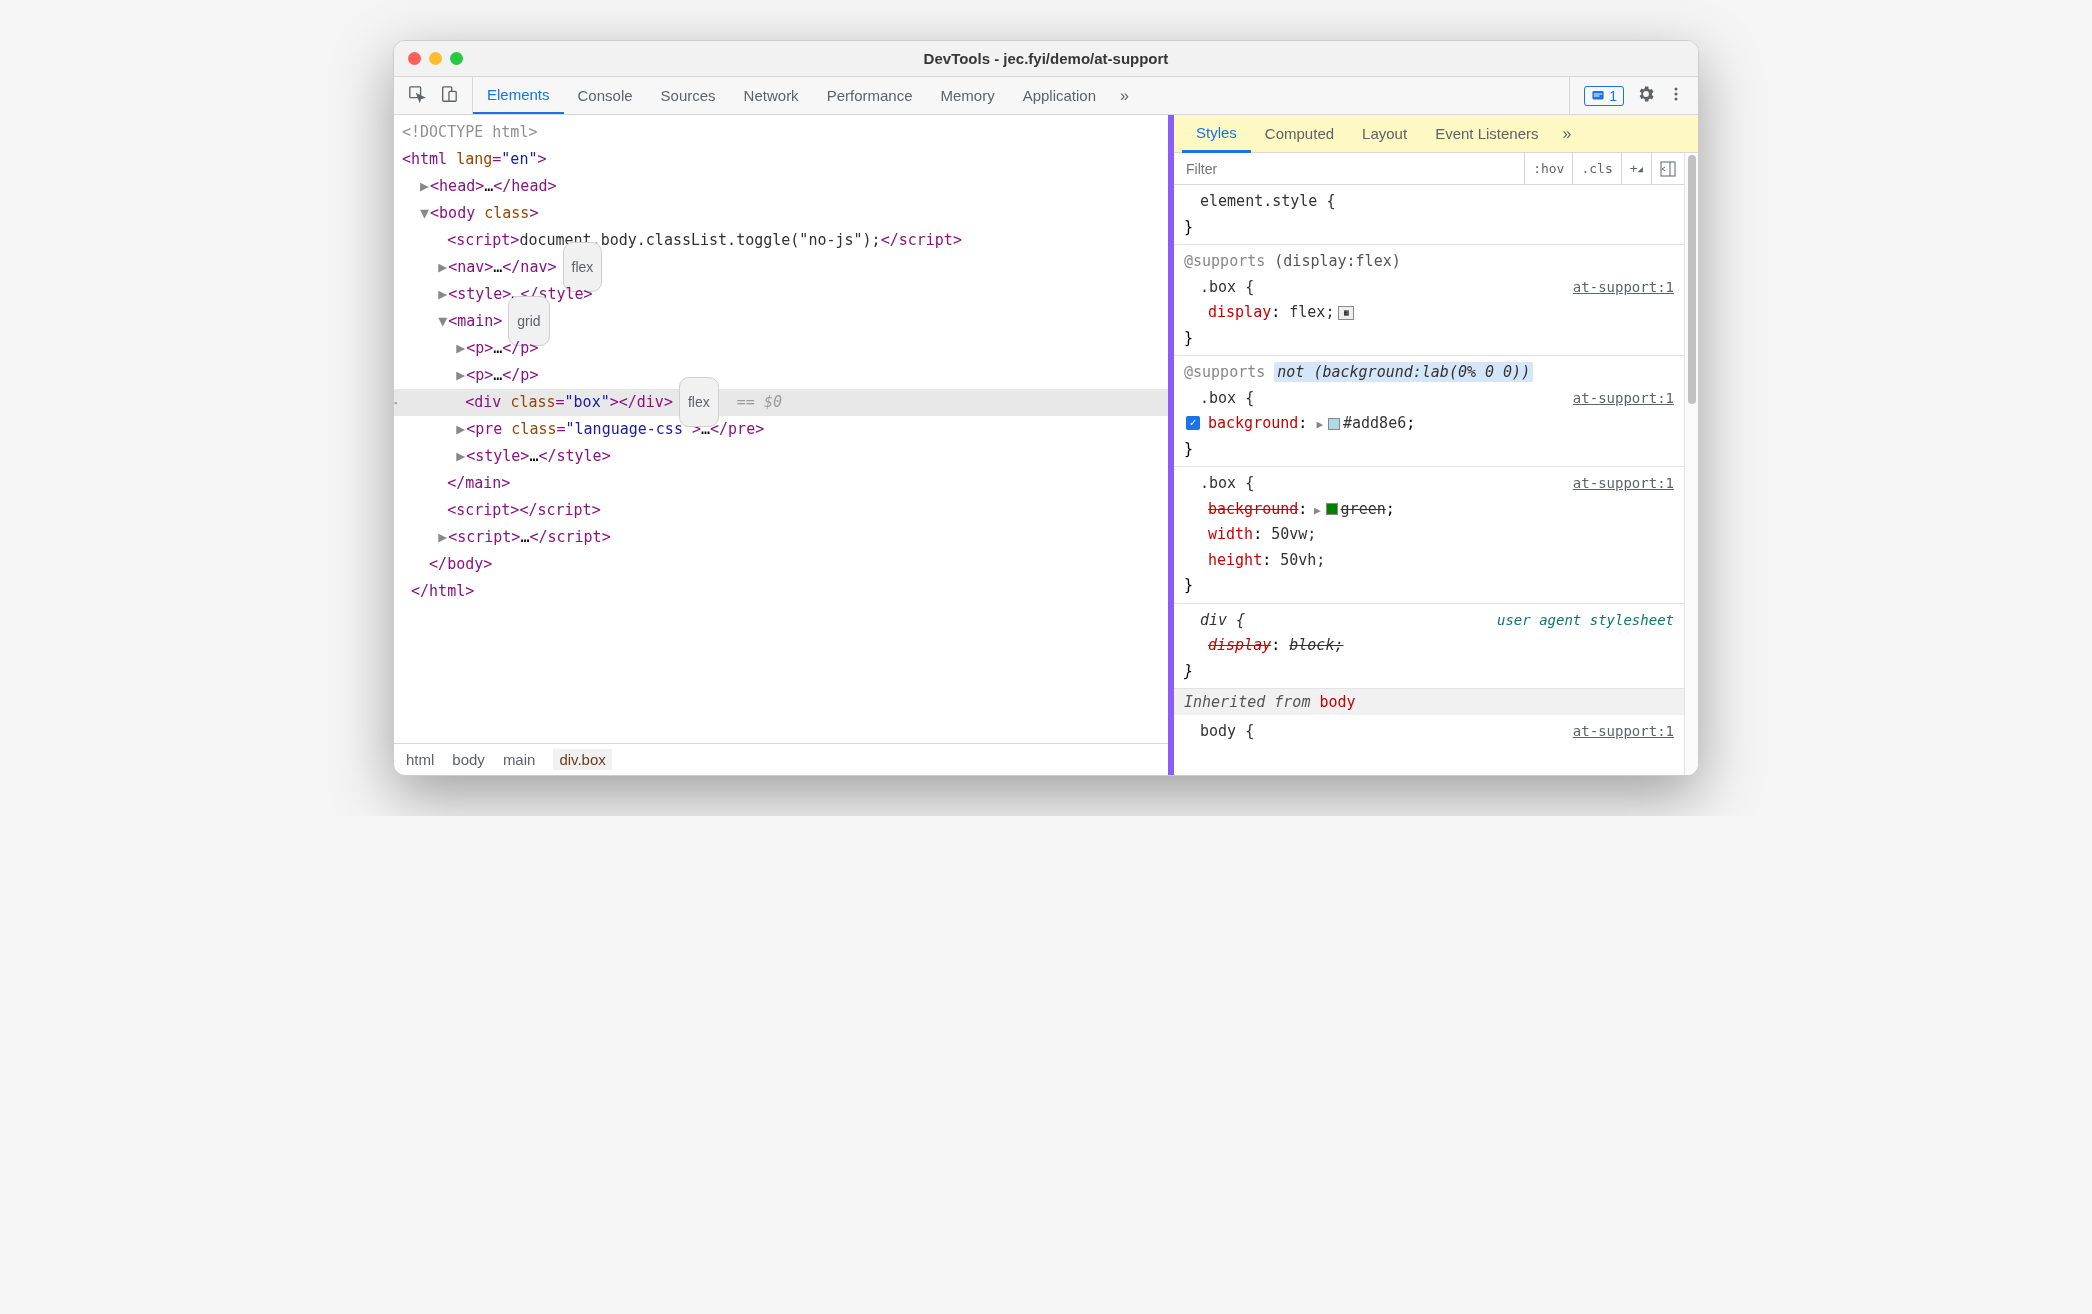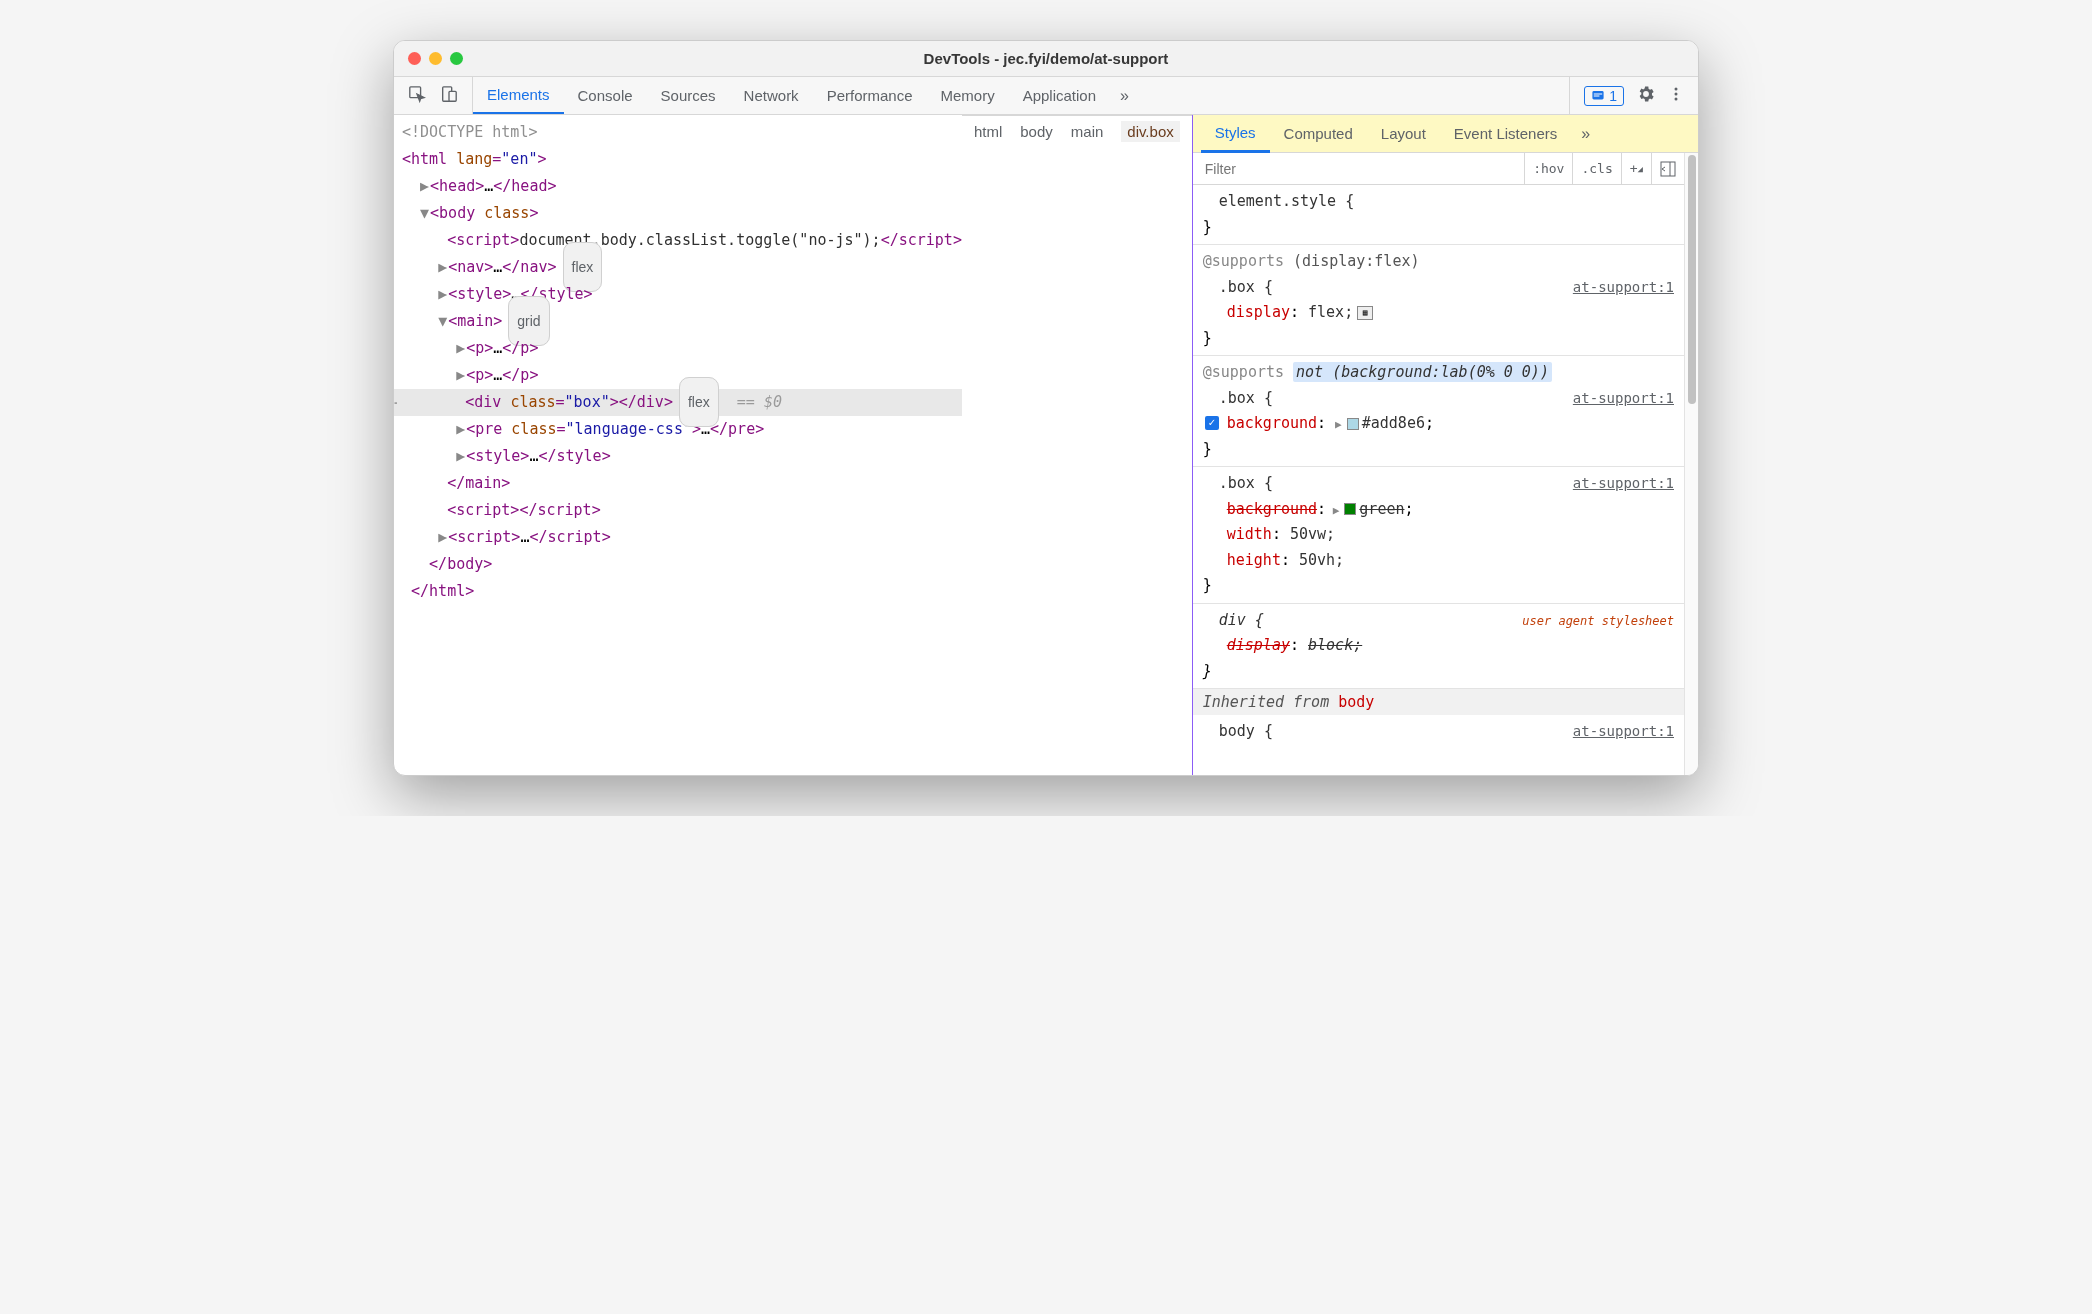--- a/index.html
+++ b/index.html
@@ -49,21 +49,21 @@
   font-size: 15px; color: #5f6368; cursor: pointer; white-space: nowrap;
 }
 .tab.active { color: #1a73e8; border-bottom: 3px solid #1a73e8; margin-bottom: -1px; font-weight: 500; }
 .toolbar-right { display: flex; align-items: center; gap: 12px; padding: 0 14px; border-left: 1px solid #d7d7d7; height: 100%; }
 .issues-badge {
   display: flex; align-items: center; gap: 4px; border: 1px solid #1a73e8;
   border-radius: 3px; padding: 1px 6px; color: #1a73e8; font-size: 14px;
 }
 .gear, .kebab { color: #5f6368; cursor: pointer; }
 .main { display: flex; height: 660px; }
-.left { flex: 1; display: flex; flex-direction: row; border-right: 1px solid #8b5cf6; }
+.left { flex: 1; display: flex; flex-direction: column; border-right: 6px solid #8b5cf6; }
 .dom { flex: 1; overflow: auto; font-family: Menlo, Consolas, monospace; font-size: 15px; line-height: 1.8; padding-top: 4px; }
 .dom-line { white-space: pre; padding-left: 8px; }
 .dom-line.highlighted { background: #e8e8e8; position: relative; }
 .dom-line.highlighted::before { content: "⋯"; position: absolute; left: -4px; color: #888; font-size: 12px; top: 4px; }
 .tri { display: inline-block; width: 10px; color: #888; }
 .tag, .punct { color: #881280; }
 .attr-name { color: #994500; }
 .attr-val { color: #1a1aa6; }
 .script-text { color: #303030; }
 .comment { color: #909090; }
@@ -95,21 +95,21 @@
 .styles-btns { display: flex; align-items: center; height: 100%; }
 .styles-btn {
   padding: 0 8px; border-left: 1px solid #d7d7d7; height: 100%; display: flex;
   align-items: center; font-family: Menlo, monospace; font-size: 13px; color: #5f6368; cursor: pointer;
 }
 .styles-content { flex: 1; overflow: auto; font-family: Menlo, Consolas, monospace; font-size: 15px; }
 .rule { border-bottom: 1px solid #e3e3e3; padding: 4px 10px 4px 10px; line-height: 1.7; }
 .rule-header { display: flex; justify-content: space-between; align-items: baseline; }
 .selector { color: #333; margin-left: 16px; }
 .source-link { color: #5f6368; font-size: 14px; text-decoration: underline; cursor: pointer; }
-.ua-label { color: #c2410c; font-style: italic; font-size: 12px; }
+.ua-label { color: #0f766e; font-style: italic; font-size: 14px; }
 .supports { color: #888; font-style: normal; }
 .supports .cond-hl { background: #d5e6fb; color: #333; padding: 1px 3px; border-radius: 2px; font-style: italic; }
 .prop { padding-left: 24px; position: relative; }
 .prop .name { color: #c80000; }
 .prop .value { color: #333; }
 .prop.struck .name, .prop.struck .value { text-decoration: line-through; }
 .prop.italic .name, .prop.italic .value { font-style: italic; }
 .checkbox {
   position: absolute; left: 2px; top: 5px; width: 14px; height: 14px;
   background: #1a73e8; border-radius: 2px; display: flex; align-items: center; justify-content: center;

